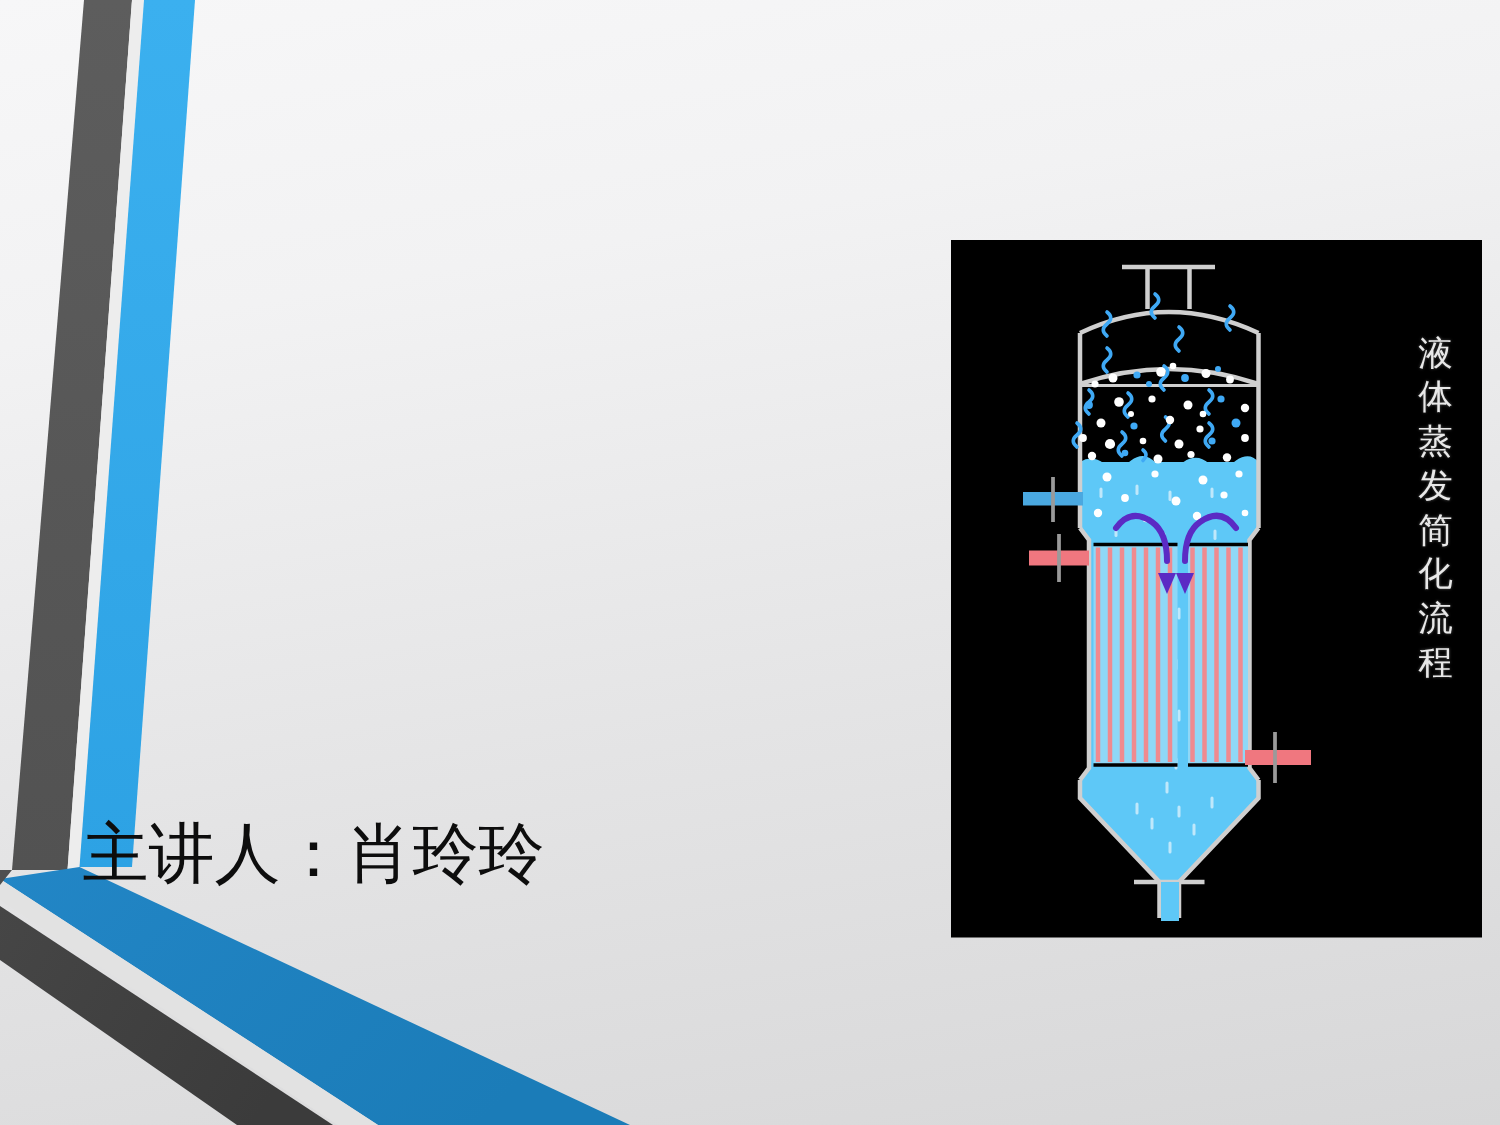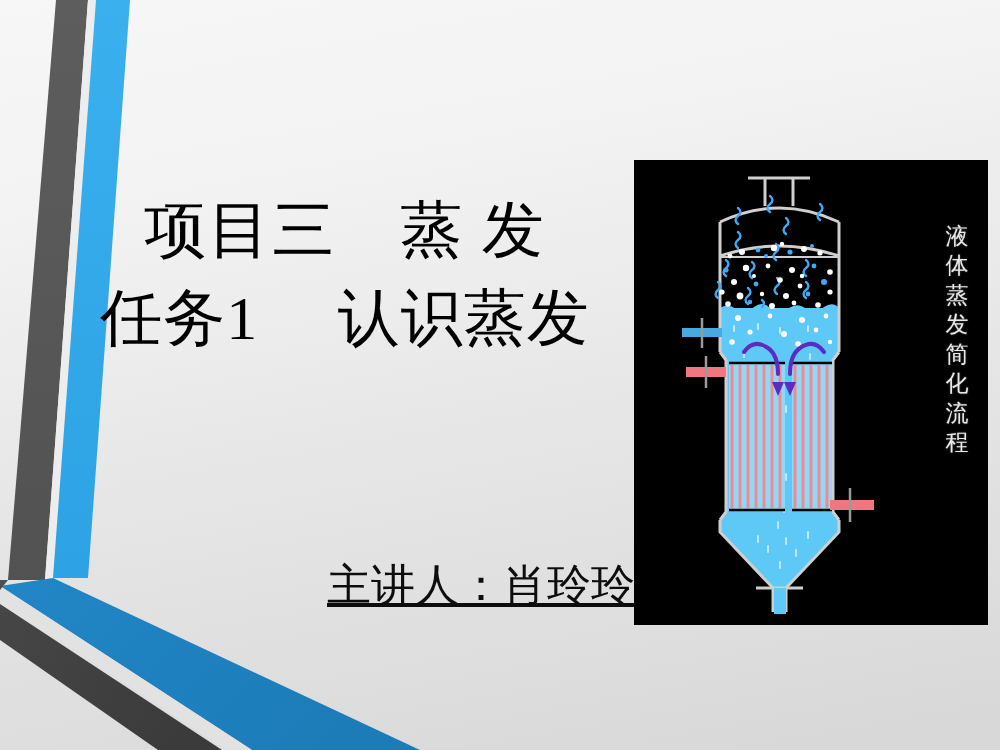--- a/index.html
+++ b/index.html
@@ -43,27 +43,26 @@
     font-size: 62px;
     line-height: 1.25;
     color: #000000;
     letter-spacing: 1px;
     white-space: pre;
     margin-top: 14px;
   }
   .presenter {
     position: absolute;
     left: 55px;
-    top: 556px;
+    top: 540px;
     width: 580px;
-    text-align: right;
+    text-align: left;
     font-size: 44px;
     color: #0d0d0d;
     white-space: pre;
-    text-decoration: underline;
   }
 
   
   #picture {
     position: absolute;
     left: 634px;
     top: 160px;
     width: 354px;
     height: 465px;
     background: #000000;
@@ -132,24 +131,20 @@
 
     <g>
       <polygon points="0,604 0,640 158,750 222,750" fill="url(#gGreyD)"></polygon>
     </g>
 
     <g>
       <polygon points="0,580 8,580 0,590" fill="#4f4f4f"></polygon>
     </g>
   </svg>
 
-  <div class="title-block">
-    <div class="title-line-1">项目三　蒸 发</div>
-    <div class="title-line-2">任务1　 认识蒸发</div>
-  </div>
 
   <div class="presenter">主讲人：肖玲玲</div>
 
   <div id="picture">
     <svg viewBox="0 0 354 465" width="354" height="465" xmlns="http://www.w3.org/2000/svg">
       <defs>
         <clipPath id="liqClip">
           <path d="M86,148 L86,192 L92,200 L92,352 L86,360 L86,372 L139,425 L139,455 L152,455 L152,425 L205,372 L205,360 L199,352 L199,200 L205,192 L205,148 Z"></path>
         </clipPath>
         <clipPath id="vaporClip">

